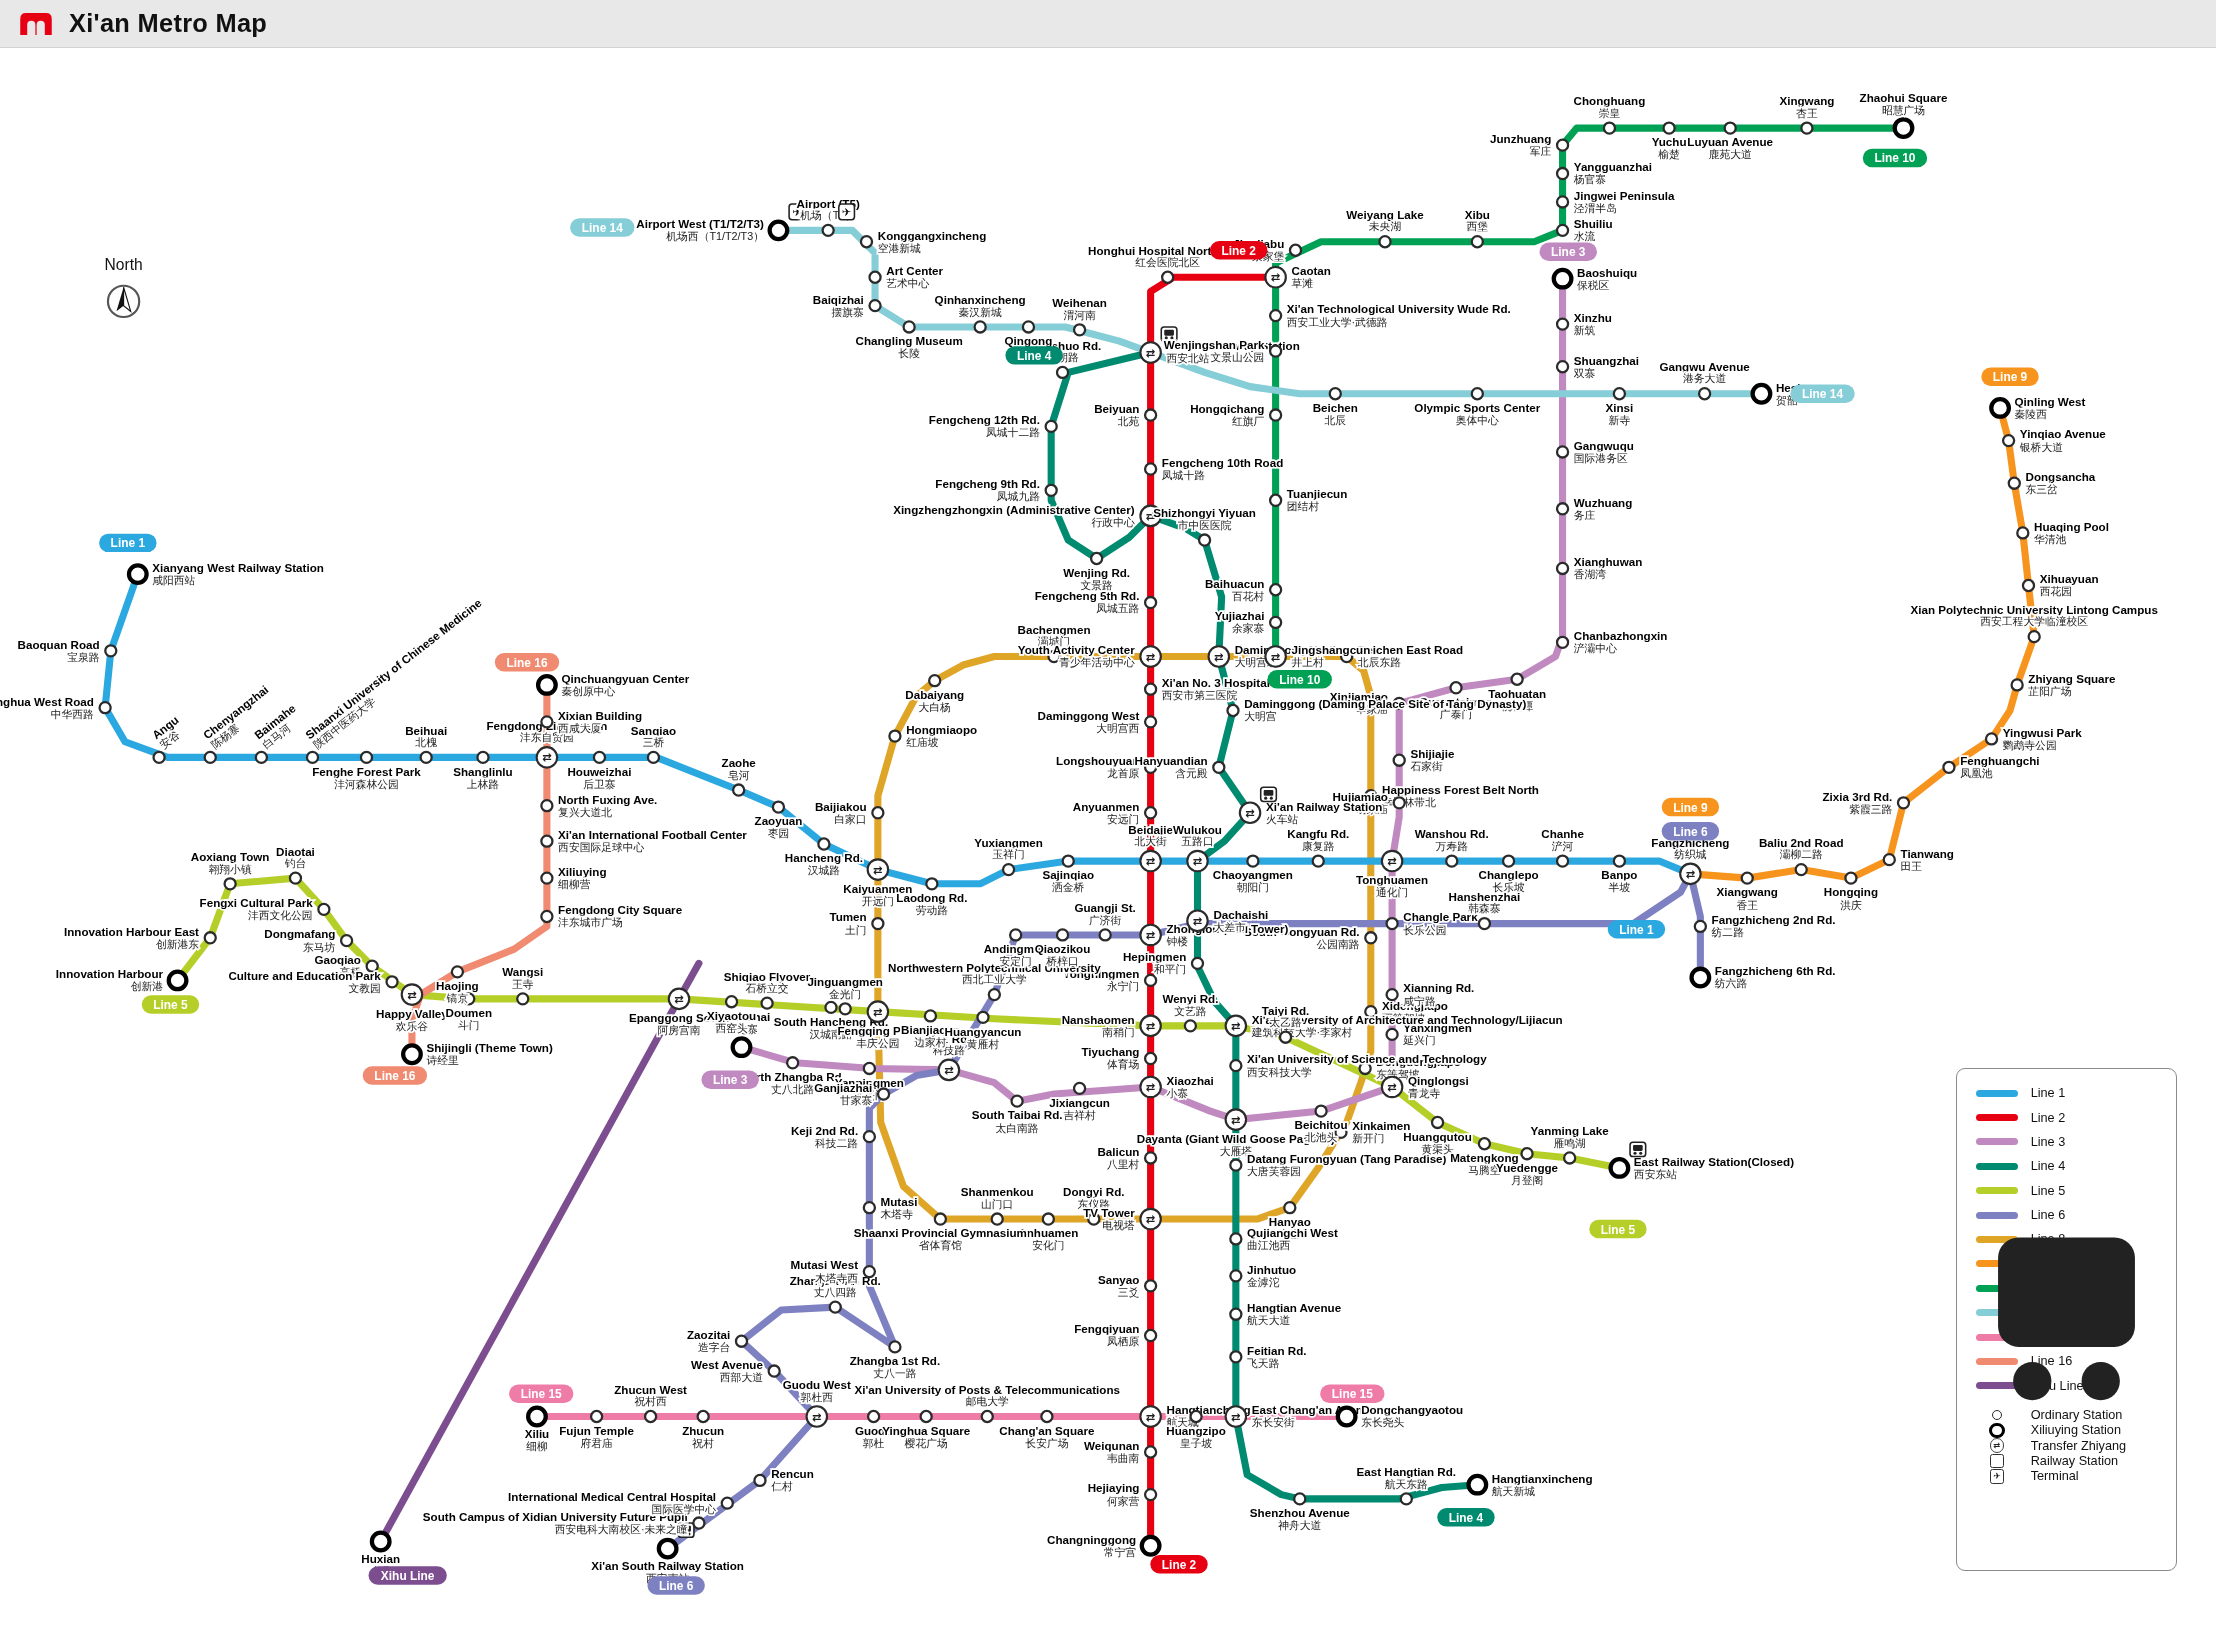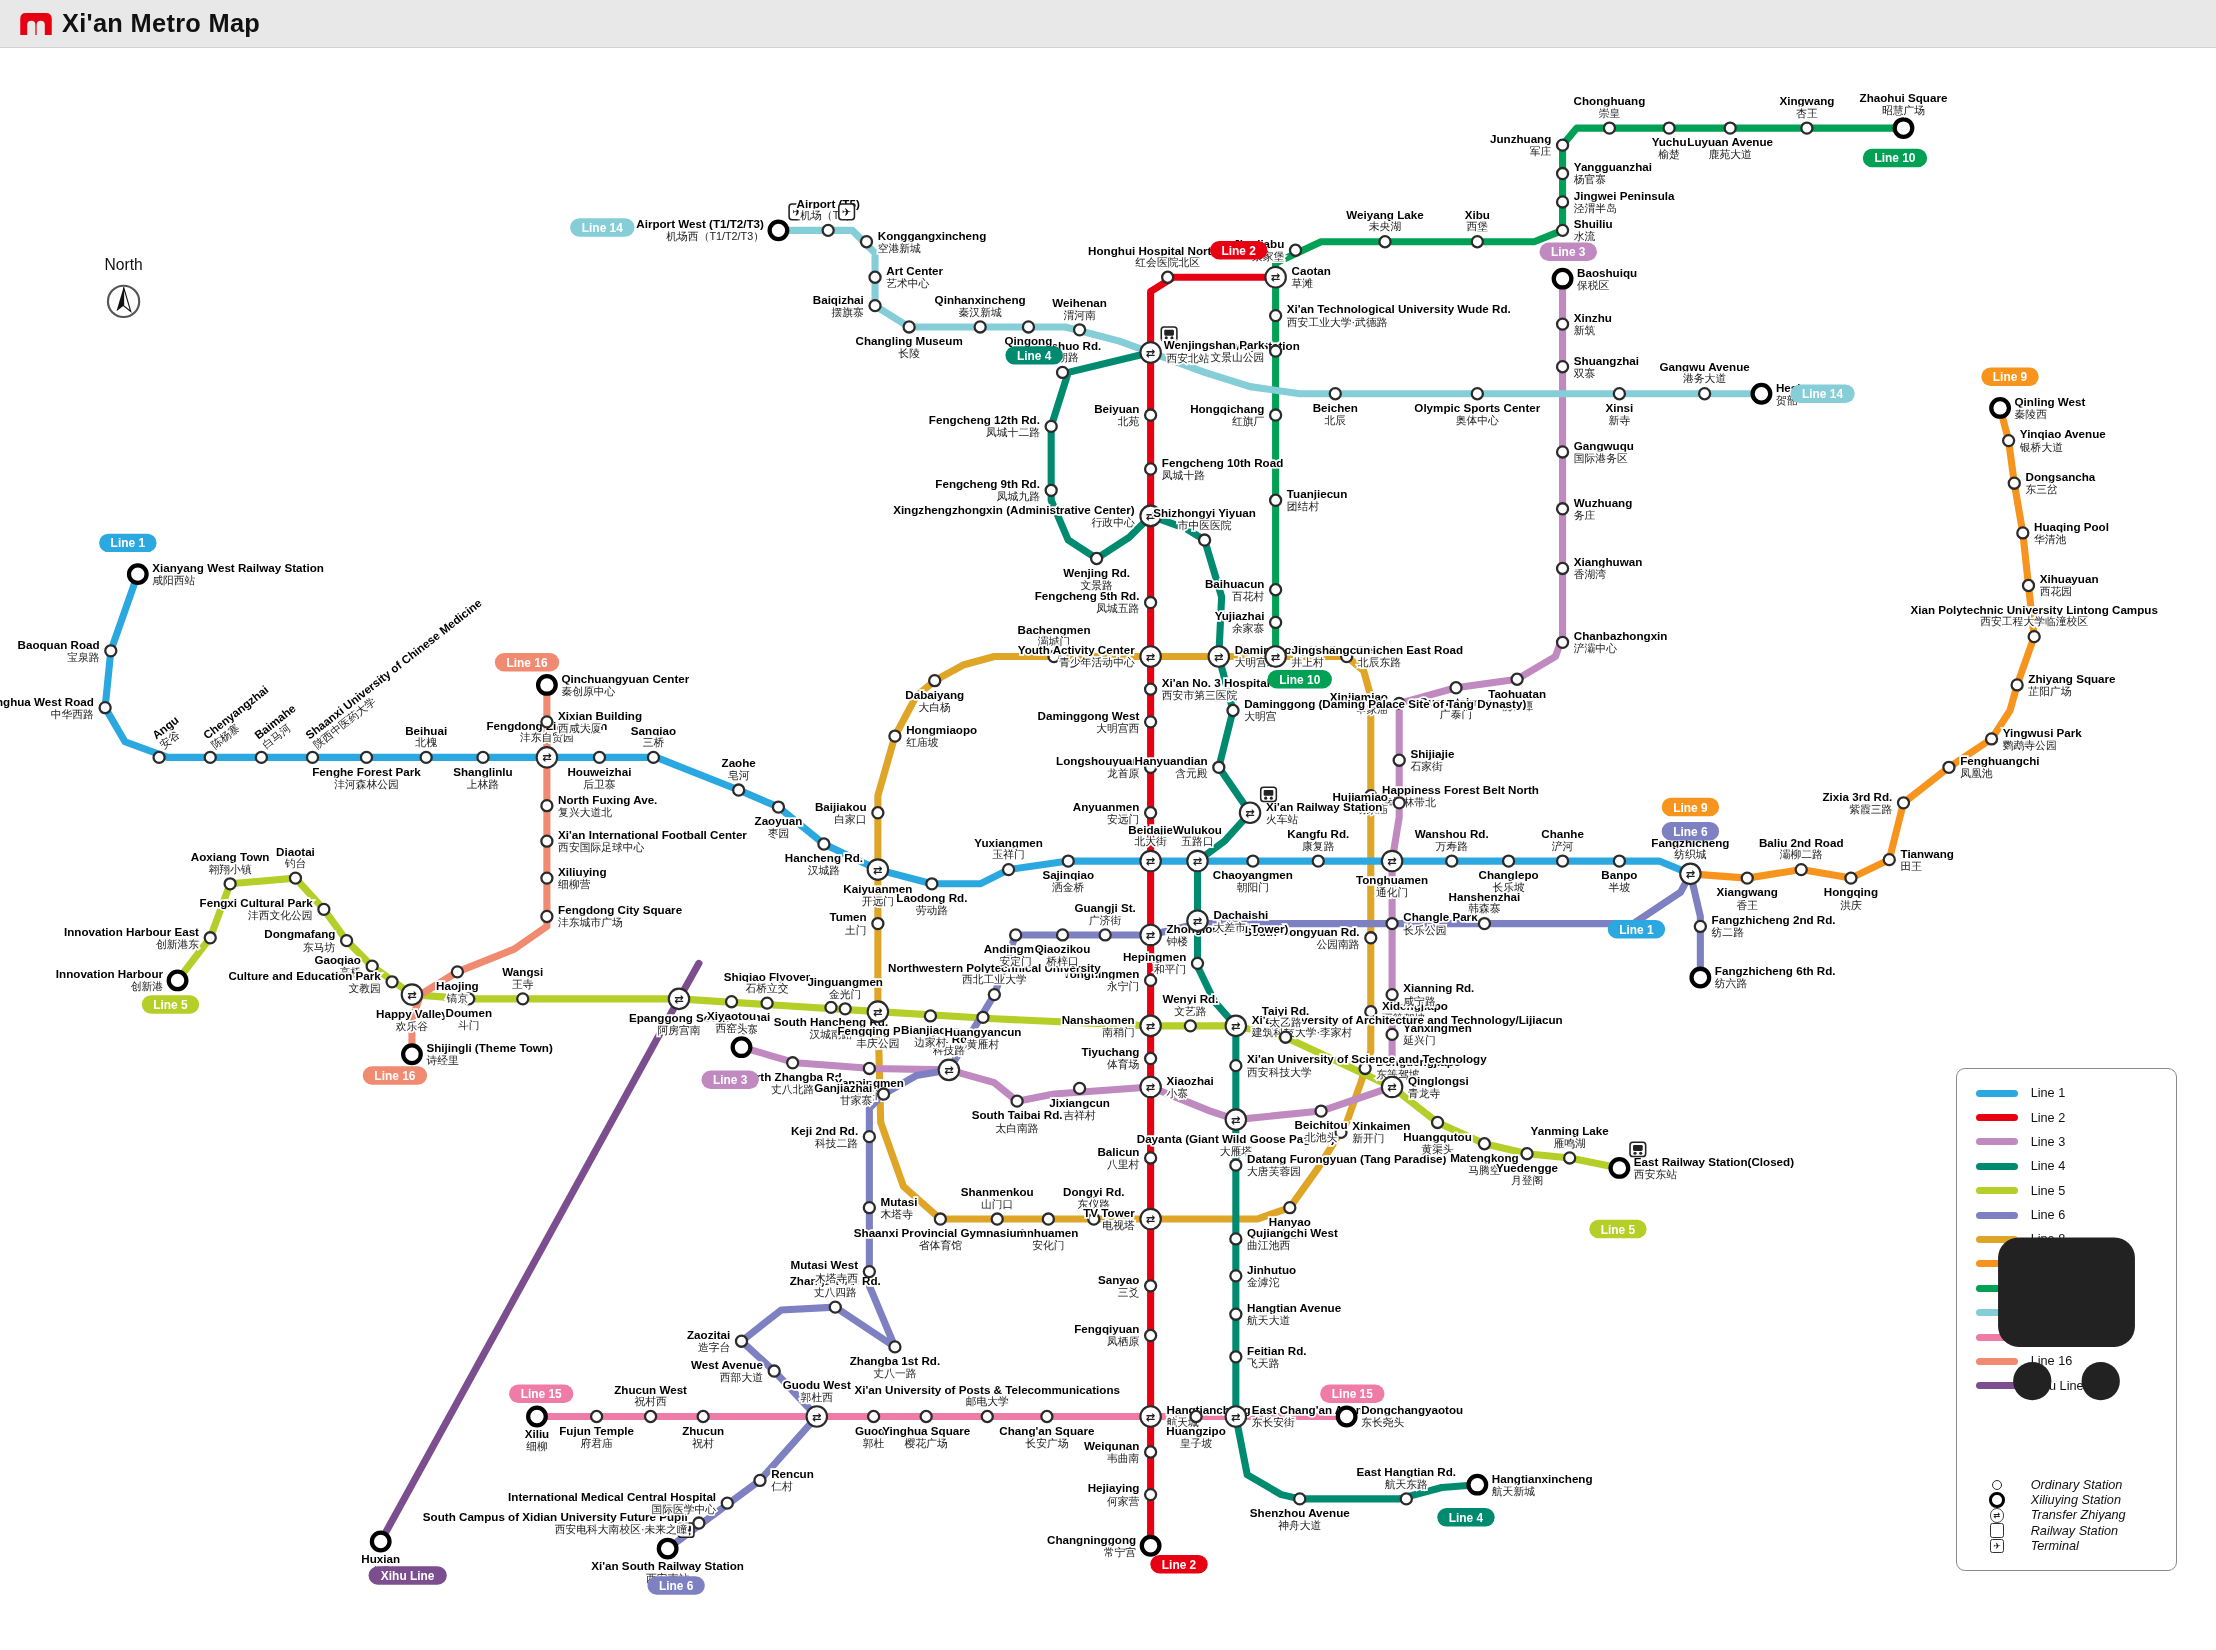--- a/index.html
+++ b/index.html
@@ -1,19 +1,19 @@
 <!DOCTYPE html>
 <html style="font-size:10.2px"><head>
 <meta charset="utf-8">
 <style>
   html,body{margin:0;padding:0;background:#fff;}
   body{width:2216px;height:1650px;position:relative;overflow:hidden;
        font-family:"Liberation Sans","DejaVu Sans",sans-serif;}
   header{position:absolute;top:0;left:0;width:2216px;height:48px;background:#E8E8E8;
-         border-bottom:1.3px solid #D2D2D2;display:flex;align-items:center;gap:9px;
+         border-bottom:1.3px solid #D2D2D2;display:flex;align-items:center;gap:16px;
          padding-left:19px;box-sizing:border-box;}
   header .logo{width:34px;height:25.4px;flex:0 0 auto;}
   header h1{font-size:25.4px;font-weight:700;color:#111;margin:0;letter-spacing:0.3px;}
   .map-area{position:absolute;top:48px;left:0;width:2216px;height:1602px;background:#fff;}
   .map-area svg{position:absolute;left:0;top:0;width:100%;height:100%;}
   text{font-family:"Liberation Sans","DejaVu Sans",sans-serif;}
   .st-en{font-size:8.2px;font-weight:600;fill:#000;paint-order:stroke;stroke:#fff;stroke-width:2.4px;}
   .st-zh{font-size:7.6px;fill:#1a1a1a;paint-order:stroke;stroke:#fff;stroke-width:2.4px;}
   .xfer-glyph{font-size:8px;font-weight:bold;fill:#1f1f1f;}
   .badge-txt{font-size:8.4px;font-weight:bold;fill:#fff;}
@@ -1406,21 +1406,21 @@
         </div>
         <div class="legend-row">
           <span class="swatch" style="background: rgb(240, 138, 112);"></span>
           <span class="legend-label">Line 16</span>
         </div>
         <div class="legend-row">
           <span class="swatch" style="background: rgb(125, 78, 143);"></span>
           <span class="legend-label">Xihu Line</span>
         </div>
       </div>
-    <div style="display:flex;flex-direction:column;justify-content:flex-end;height:146px;margin-top:14px;font-style:italic;">
+    <div style="display:flex;flex-direction:column;justify-content:flex-start;height:146px;margin-top:14px;">
       <div class="legend-row">
         <span class="type-icon">
             <span class="ic-ord"></span>
           </span>
         <span class="legend-label">Ordinary Station</span>
       </div>
       <div class="legend-row">
         <span class="type-icon">
             <span class="ic-term"></span>
           </span>

